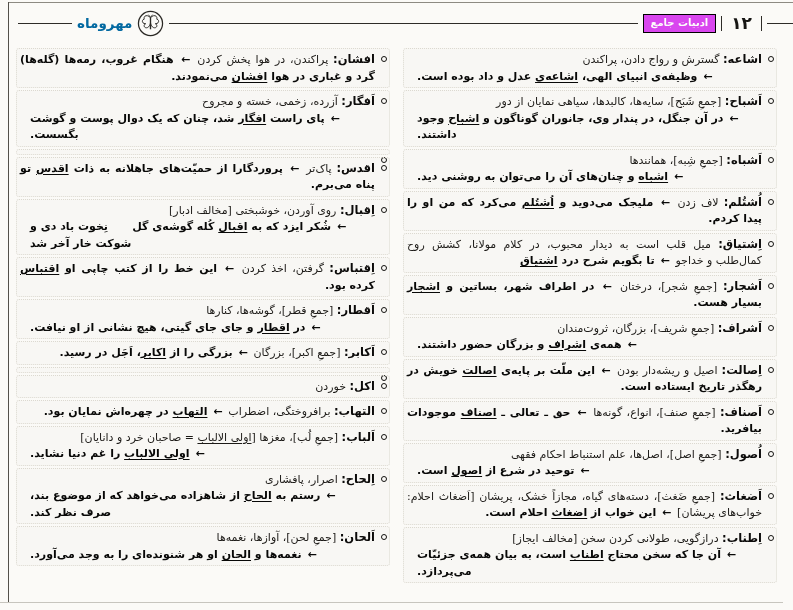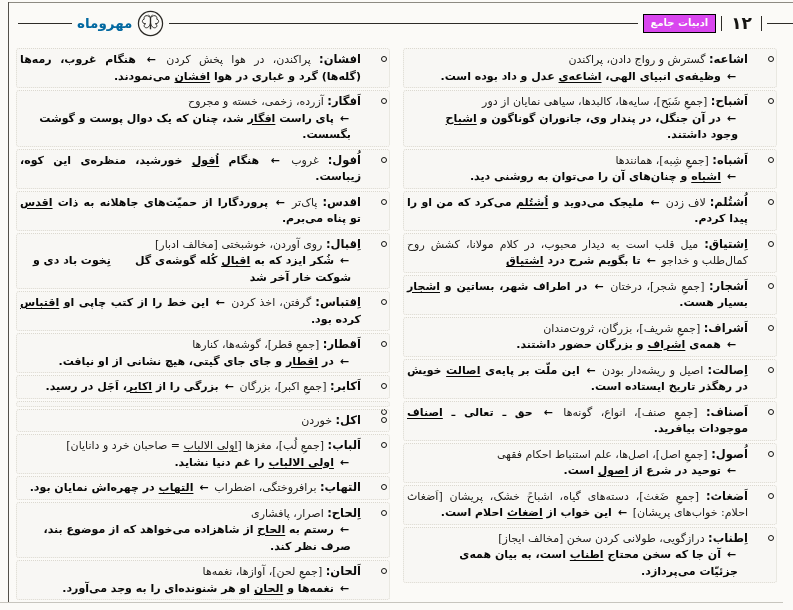--- a/index.html
+++ b/index.html
@@ -39,36 +39,36 @@
 
   
   .content {
     position:absolute; top:48px; right:16px; left:16px; bottom:12px;
     display:flex; gap:13px;
   }
   .col { flex:1 1 0; min-width:0; }
   .entry {
     position:relative;
     margin:0 0 2px 0;
-    padding:2px 28px 2px 3px;
+    padding:2px 14px 2px 3px;
     font-size:11px; line-height:1.5;
     text-align:justify;
     border:1px dotted #dcd9d0;
     border-radius:3px;
     background:rgba(60,55,40,0.015);
   }
   .bullet {
     position:absolute; right:2px; top:7px;
     width:6px; height:6px; border:1.4px solid #141311; border-radius:50%;
     background:#fbfaf7;
   }
   .term { font-weight:bold; font-size:11.5px; color:#0c0b0a; }
   .def  { color:#1c1a17; }
   .example { font-weight:bold; color:#080807; }
-  .example.block { display:block; text-align:right; padding:0 10px; }
+  .example.block { display:block; text-align:left; padding:0 10px; }
   .arrow { font-weight:bold; padding:0 2px; }
   .u { text-decoration:underline; text-underline-offset:2px; text-decoration-thickness:1px; }
 </style>
 </head>
 <body>
 
 <div class="page">
   <div class="frame-top"></div>
   <div class="frame-side"></div>
   <div class="frame-bottom"></div>
@@ -100,33 +100,33 @@
         <div class="entry"><span class="bullet"></span><span class="body"><span class="term">اشاعه:</span> <span class="def"><span>گسترش و رواج دادن، پراکندن</span></span></span><div class="example block"><span class="arrow"> ← </span><span>وظیفه‌ی انبیای الهی، </span><span class="u">اشاعه‌ی</span><span> عدل و داد بوده است.</span></div></div>
         <div class="entry"><span class="bullet"></span><span class="body"><span class="term">اَشباح:</span> <span class="def"><span>[جمعِ شَبَح]، سایه‌ها، کالبدها، سیاهی نمایان از دور</span></span></span><div class="example block"><span class="arrow"> ← </span><span>در آن جنگل، در پندار وی، جانوران گوناگون و </span><span class="u">اشباح</span><span> وجود داشتند.</span></div></div>
         <div class="entry"><span class="bullet"></span><span class="body"><span class="term">اَشباه:</span> <span class="def"><span>[جمعِ شِبه]، همانندها</span></span></span><div class="example block"><span class="arrow"> ← </span><span class="u">اشباه</span><span> و چنان‌های آن را می‌توان به روشنی دید.</span></div></div>
         <div class="entry"><span class="bullet"></span><span class="body"><span class="term">اُشتُلم:</span> <span class="def"><span>لاف زدن</span></span><span class="example"><span class="arrow"> ← </span><span>ملیجک می‌دوید و </span><span class="u">اُشتُلم</span><span> می‌کرد که من او را پیدا کردم.</span></span></span></div>
         <div class="entry"><span class="bullet"></span><span class="body"><span class="term">اِشتیاق:</span> <span class="def"><span>میل قلب است به دیدار محبوب، در کلام مولانا، کشش روح کمال‌طلب و خداجو</span></span><span class="example"><span class="arrow"> ← </span><span>تا بگویم شرح درد </span><span class="u">اشتیاق</span></span></span></div>
         <div class="entry"><span class="bullet"></span><span class="body"><span class="term">اَشجار:</span> <span class="def"><span>[جمعِ شجر]، درختان</span></span><span class="example"><span class="arrow"> ← </span><span>در اطراف شهر، بساتین و </span><span class="u">اشجار</span><span> بسیار هست.</span></span></span></div>
         <div class="entry"><span class="bullet"></span><span class="body"><span class="term">اَشراف:</span> <span class="def"><span>[جمعِ شریف]، بزرگان، ثروت‌مندان</span></span></span><div class="example block"><span class="arrow"> ← </span><span>همه‌ی </span><span class="u">اشراف</span><span> و بزرگان حضور داشتند.</span></div></div>
         <div class="entry"><span class="bullet"></span><span class="body"><span class="term">اِصالت:</span> <span class="def"><span>اصیل و ریشه‌دار بودن</span></span><span class="example"><span class="arrow"> ← </span><span>این ملّت بر پایه‌ی </span><span class="u">اصالت</span><span> خویش در رهگذر تاریخ ایستاده است.</span></span></span></div>
         <div class="entry"><span class="bullet"></span><span class="body"><span class="term">اَصناف:</span> <span class="def"><span>[جمعِ صنف]، انواع، گونه‌ها</span></span><span class="example"><span class="arrow"> ← </span><span>حق ـ تعالی ـ </span><span class="u">اصناف</span><span> موجودات بیافرید.</span></span></span></div>
         <div class="entry"><span class="bullet"></span><span class="body"><span class="term">اُصول:</span> <span class="def"><span>[جمعِ اصل]، اصل‌ها، علم استنباط احکام فقهی</span></span></span><div class="example block"><span class="arrow"> ← </span><span>توحید در شرع از </span><span class="u">اصول</span><span> است.</span></div></div>
-        <div class="entry"><span class="bullet"></span><span class="body"><span class="term">اَضغاث:</span> <span class="def"><span>[جمعِ ضَغث]، دسته‌های گیاه، اشباحً خشک، پریشان [اَضغاث احلام: خواب‌های پریشان]</span></span><span class="example"><span class="arrow"> ← </span><span>این خواب از </span><span class="u">اضغاث</span><span> احلام است.</span></span></span></div>
+        <div class="entry"><span class="bullet"></span><span class="body"><span class="term">اَضغاث:</span> <span class="def"><span>[جمعِ ضَغث]، دسته‌های گیاه، مجازاً خشک، پریشان [اَضغاث احلام: خواب‌های پریشان]</span></span><span class="example"><span class="arrow"> ← </span><span>این خواب از </span><span class="u">اضغاث</span><span> احلام است.</span></span></span></div>
         <div class="entry"><span class="bullet"></span><span class="body"><span class="term">اِطناب:</span> <span class="def"><span>درازگویی، طولانی کردن سخن [مخالف ایجاز]</span></span></span><div class="example block"><span class="arrow"> ← </span><span>آن جا که سخن محتاج </span><span class="u">اطناب</span><span> است، به بیان همه‌ی جزئیّات می‌پردازد.</span></div></div>
       </div>
     <div class="col">
         <div class="entry"><span class="bullet"></span><span class="body"><span class="term">افشان:</span> <span class="def"><span>پراکندن، در هوا پخش کردن</span></span><span class="example"><span class="arrow"> ← </span><span>هنگام غروب، رمه‌ها (گله‌ها) گرد و غباری در هوا </span><span class="u">افشان</span><span> می‌نمودند.</span></span></span></div>
         <div class="entry"><span class="bullet"></span><span class="body"><span class="term">اَفگار:</span> <span class="def"><span>آزرده، زخمی، خسته و مجروح</span></span></span><div class="example block"><span class="arrow"> ← </span><span>پای راست </span><span class="u">افگار</span><span> شد، چنان که یک دوال پوست و گوشت بگسست.</span></div></div>
-        <div class="entry"><span class="bullet"></span><span class="body"><span class="term">اُفول:</span> <span class="def"><span>غروب</span></span><span class="example"><span class="arrow"> ← </span><span>هنگام </span><span class="u">اُفول</span><span> خورشید، منظره‌ی این کوه، زیباست.</span></span></span></div>
+        <div class="entry"><span class="bullet"></span></div>
         <div class="entry"><span class="bullet"></span><span class="body"><span class="term">اقدس:</span> <span class="def"><span>پاک‌تر</span></span><span class="example"><span class="arrow"> ← </span><span>پروردگارا از حمیّت‌های جاهلانه به ذات </span><span class="u">اقدس</span><span> تو پناه می‌برم.</span></span></span></div>
         <div class="entry"><span class="bullet"></span><span class="body"><span class="term">اِقبال:</span> <span class="def"><span>روی آوردن، خوشبختی [مخالف ادبار]</span></span></span><div class="example block"><span class="arrow"> ← </span><span>شُکر ایزد که به </span><span class="u">اقبال</span><span> کُله گوشه‌ی گل    نِخوت باد دی و شوکت خار آخر شد</span></div></div>
         <div class="entry"><span class="bullet"></span><span class="body"><span class="term">اِقتباس:</span> <span class="def"><span>گرفتن، اخذ کردن</span></span><span class="example"><span class="arrow"> ← </span><span>این خط را از کتب چاپی او </span><span class="u">اقتباس</span><span> کرده بود.</span></span></span></div>
         <div class="entry"><span class="bullet"></span><span class="body"><span class="term">اَقطار:</span> <span class="def"><span>[جمعِ قطر]، گوشه‌ها، کنارها</span></span></span><div class="example block"><span class="arrow"> ← </span><span>در </span><span class="u">اقطار</span><span> و جای جای گیتی، هیچ نشانی از او نیافت.</span></div></div>
         <div class="entry"><span class="bullet"></span><span class="body"><span class="term">اَکابر:</span> <span class="def"><span>[جمعِ اکبر]، بزرگان</span></span><span class="example"><span class="arrow"> ← </span><span>بزرگی را از </span><span class="u">اکابر</span><span>، اَجَل در رسید.</span></span></span></div>
         <div class="entry"><span class="bullet"></span></div>
         <div class="entry"><span class="bullet"></span><span class="body"><span class="term">اکل:</span> <span class="def"><span>خوردن</span></span></span></div>
+        <div class="entry"><span class="bullet"></span><span class="body"><span class="term">التهاب:</span> <span class="def"><span>برافروختگی، اضطراب</span></span><span class="example"><span class="arrow"> ← </span><span class="u">التهاب</span><span> در چهره‌اش نمایان بود.</span></span></span></div>
         <div class="entry"><span class="bullet"></span><span class="body"><span class="term">اَلباب:</span> <span class="def"><span>[جمعِ لُب]، مغزها [</span><span class="u">اولی الالباب</span><span> = صاحبان خرد و دانایان]</span></span></span><div class="example block"><span class="arrow"> ← </span><span class="u">اولی الالباب</span><span> را غم دنیا نشاید.</span></div></div>
-        <div class="entry"><span class="bullet"></span><span class="body"><span class="term">التهاب:</span> <span class="def"><span>برافروختگی، اضطراب</span></span><span class="example"><span class="arrow"> ← </span><span class="u">التهاب</span><span> در چهره‌اش نمایان بود.</span></span></span></div>
         <div class="entry"><span class="bullet"></span><span class="body"><span class="term">اِلحاح:</span> <span class="def"><span>اصرار، پافشاری</span></span></span><div class="example block"><span class="arrow"> ← </span><span>رستم به </span><span class="u">الحاح</span><span> از شاهزاده می‌خواهد که از موضوع بند، صرف نظر کند.</span></div></div>
         <div class="entry"><span class="bullet"></span><span class="body"><span class="term">اَلحان:</span> <span class="def"><span>[جمعِ لحن]، آوازها، نغمه‌ها</span></span></span><div class="example block"><span class="arrow"> ← </span><span>نغمه‌ها و </span><span class="u">الحان</span><span> او هر شنونده‌ای را به وجد می‌آورد.</span></div></div>
       </div>
   </div>
 </div>
 
 </body></html>

